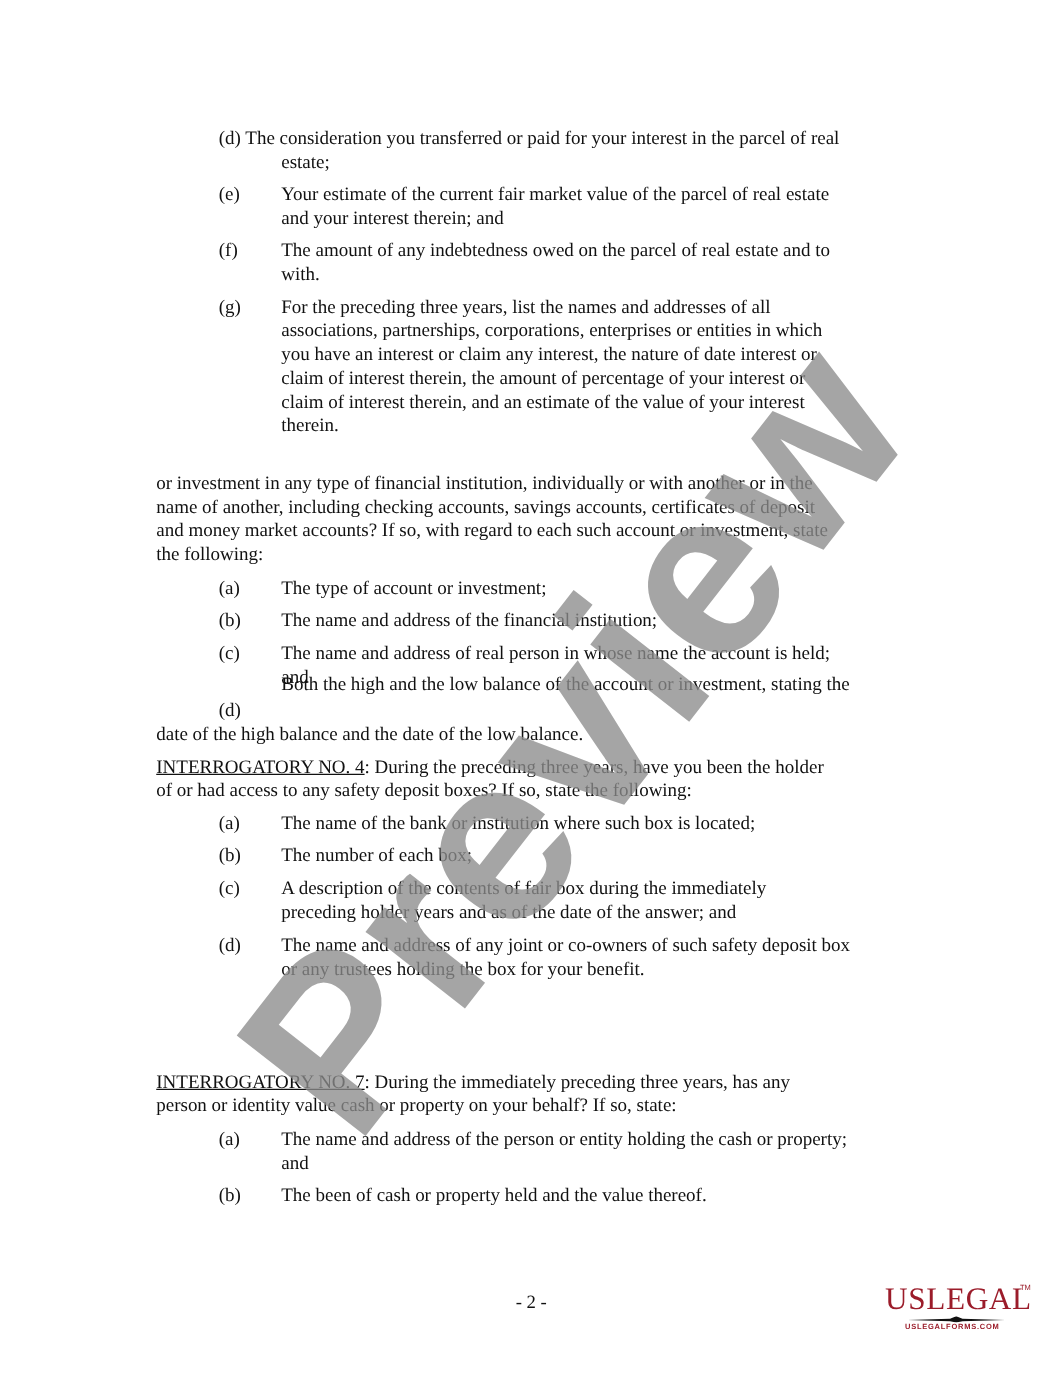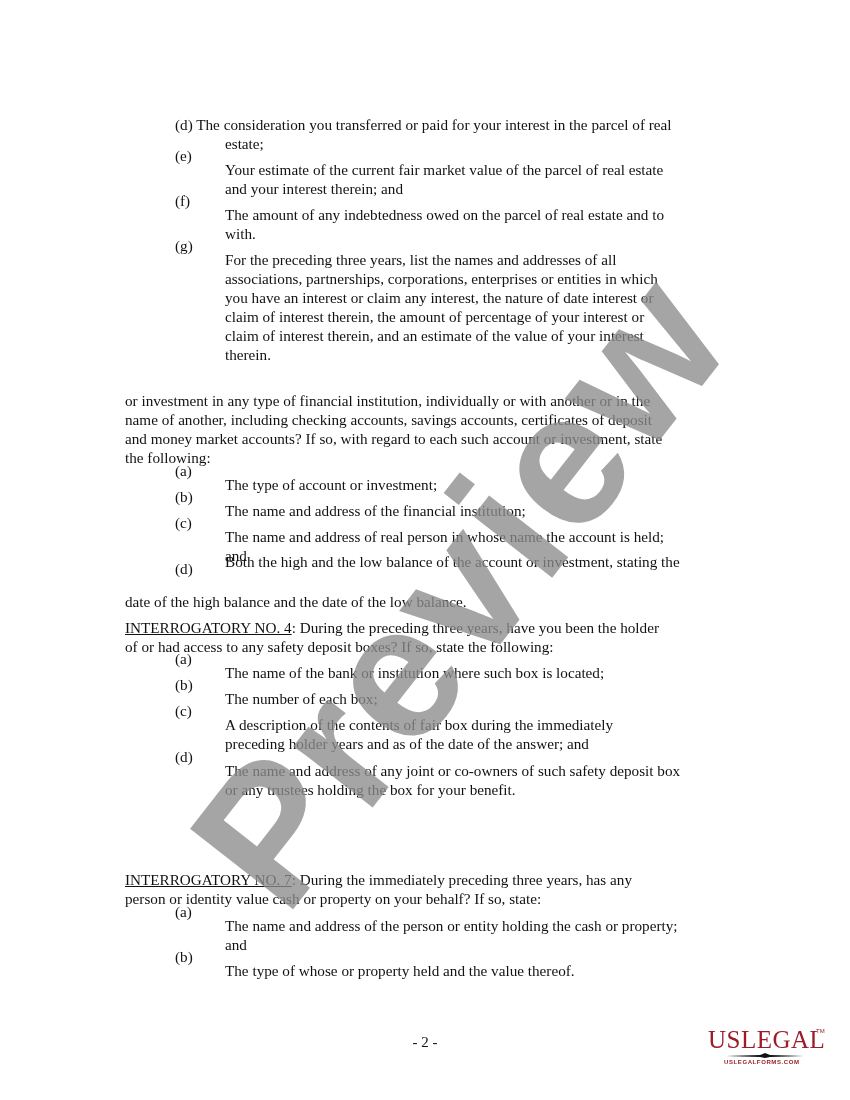--- a/index.html
+++ b/index.html
@@ -1,19 +1,19 @@
 <!DOCTYPE html>
 <html><head>
 <meta charset="utf-8">
 <style>
   html, body { margin: 0; padding: 0; background: #ffffff; }
   body { width: 850px; height: 1100px; position: relative; overflow: hidden;
          font-family: "Liberation Serif", serif; color: #111; font-size: 15.2px; }
   .page { position: absolute; left: 0; top: 0; width: 850px; height: 1100px; }
-  .line { position: absolute; white-space: nowrap; line-height: 19px; margin-top: 14px; }
+  .line { position: absolute; white-space: nowrap; line-height: 19px; }
   .u { text-decoration: underline; }
   .lbl { position: absolute; white-space: nowrap; line-height: 19px; }
   .watermark { position: absolute; left: 95px; top: 500px; width: 720px; text-align: center;
                font-family: "Liberation Sans", sans-serif; font-weight: bold; font-size: 190px;
                color: rgba(140,140,140,0.78); transform: rotate(-52deg); transform-origin: center center;
                letter-spacing: 2px; pointer-events: none; line-height: 1; }
   .footer-page { position: absolute; left: 0; width: 850px; top: 1034px; text-align: center; font-size: 15px; }
   .logo { position: absolute; left: 706px; top: 1026px; width: 118px; height: 42px; }
   .logo-text { position: absolute; left: 2px; top: 0; font-family: "Liberation Serif", serif; font-size: 25px;
                color: #9b1c2a; letter-spacing: 0.5px; line-height: 28px; }
@@ -82,21 +82,21 @@
   <div class="line" style="left:225px;top:766px">or any trustees holding the box for your benefit.</div>
 
   <div class="line" style="left:125px;top:856px"><span class="u">INTERROGATORY NO. 7</span><span>:  During the immediately preceding three years, has any</span></div>
   <div class="line" style="left:125px;top:875px">person or identity value cash or property on your behalf? If so, state:</div>
 
   <div class="lbl" style="left:175px;top:902px">(a)</div>
   <div class="line" style="left:225px;top:902px">The name and address of the person or entity holding the cash or property;</div>
   <div class="line" style="left:225px;top:921px">and</div>
 
   <div class="lbl" style="left:175px;top:947px">(b)</div>
-  <div class="line" style="left:225px;top:947px">The type of whose or property held and the value thereof.</div>
+  <div class="line" style="left:225px;top:947px">The been of cash or property held and the value thereof.</div>
 
   <div class="footer-page">- 2 -</div>
 
   <div class="logo">
     <div class="logo-text">USLEGAL</div>
     <div class="logo-tm">TM</div>
     <svg class="logo-eagle" viewBox="0 0 78 5">
       <path d="M0 3 L34 2 L39 0 L44 2 L78 3 L44 4 L39 5 L34 4 Z" fill="#111"></path>
     </svg>
     <div class="logo-sub">USLEGALFORMS.COM</div>

